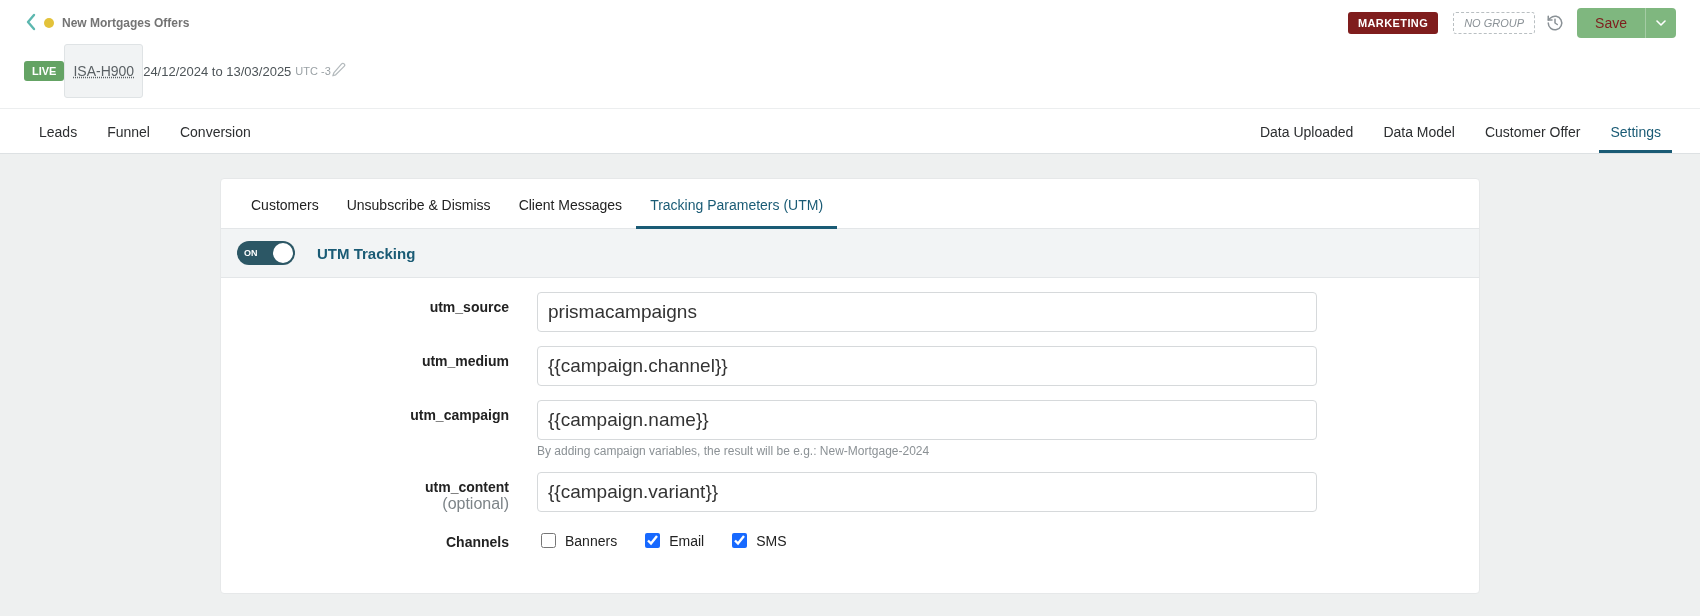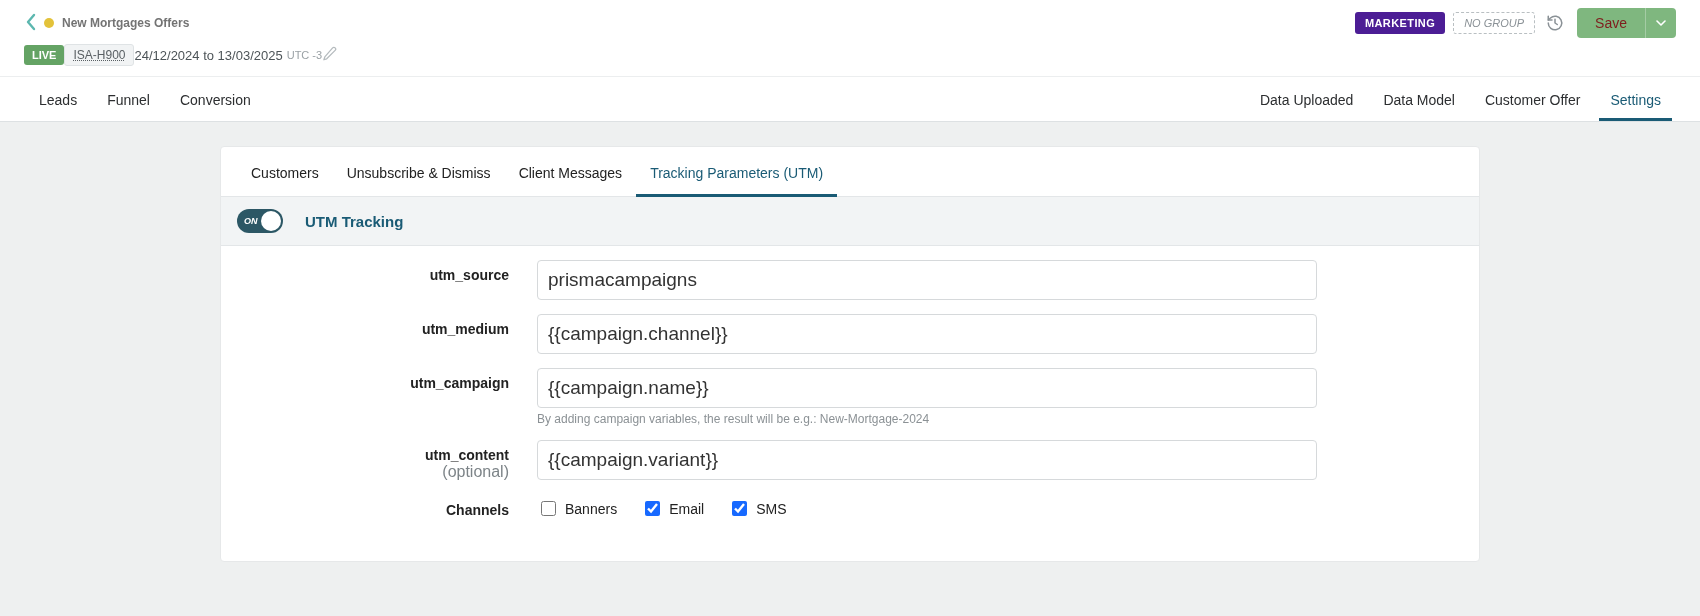--- a/index.html
+++ b/index.html
@@ -34,28 +34,28 @@
     display: inline-block;
     margin-right: 8px;
   }
   .page-title {
     color: #737373;
     font-weight: 700;
     font-size: 12px;
   }
   .header-spacer { flex: 1; }
   .marketing-badge {
-    background: #4c1d95;
+    background: #7f1d1d;
     color: #fff;
     font-size: 11px;
     font-weight: 700;
     letter-spacing: 0.4px;
     padding: 5px 10px;
     border-radius: 3px;
-    margin-right: 8px;
+    margin-right: 15px;
   }
   .no-group-badge {
     border: 1px dashed #b9bfc2;
     color: #8a9196;
     font-size: 11px;
     font-style: italic;
     padding: 4px 10px;
     border-radius: 3px;
     margin-right: 10px;
   }
@@ -100,22 +100,22 @@
     color: #fff;
     font-size: 11px;
     font-weight: 600;
     padding: 4px 8px;
     border-radius: 3px;
   }
   .tag-badge {
     background: #f1f3f4;
     border: 1px solid #dfe3e5;
     color: #5a6064;
-    font-size: 12px;
-    padding: 3px 8px;
+    font-size: 14px;
+    padding: 18px 8px;
     border-radius: 3px;
     text-decoration: underline dotted;
   }
   .date-range {
     color: #4d5458;
     font-size: 13px;
   }
   .utc {
     color: #9aa1a5;
     font-size: 11px;
@@ -187,27 +187,26 @@
 
   .panel-header {
     background: #f2f4f5;
     border-bottom: 1px solid #e3e6e8;
     display: flex;
     align-items: center;
     padding: 12px 16px;
     gap: 22px;
   }
   .toggle {
-    width: 46px;
+    width: 58px;
     height: 24px;
     background: #2c5765;
     border-radius: 12px;
     position: relative;
     cursor: pointer;
-    font-style: italic;
   }
   .toggle-label {
     position: absolute;
     left: 7px;
     top: 50%;
     transform: translateY(-50%);
     color: #fff;
     font-size: 9px;
     font-weight: 700;
   }

